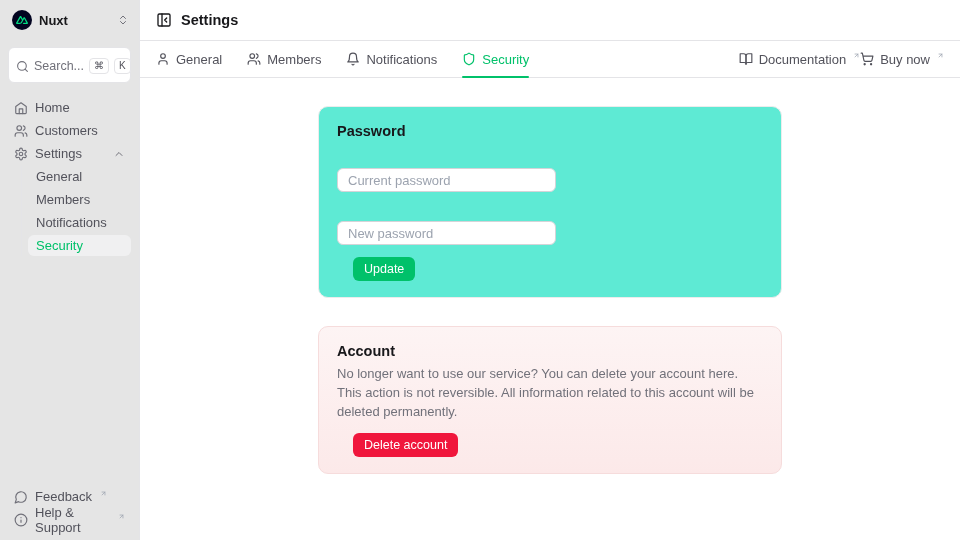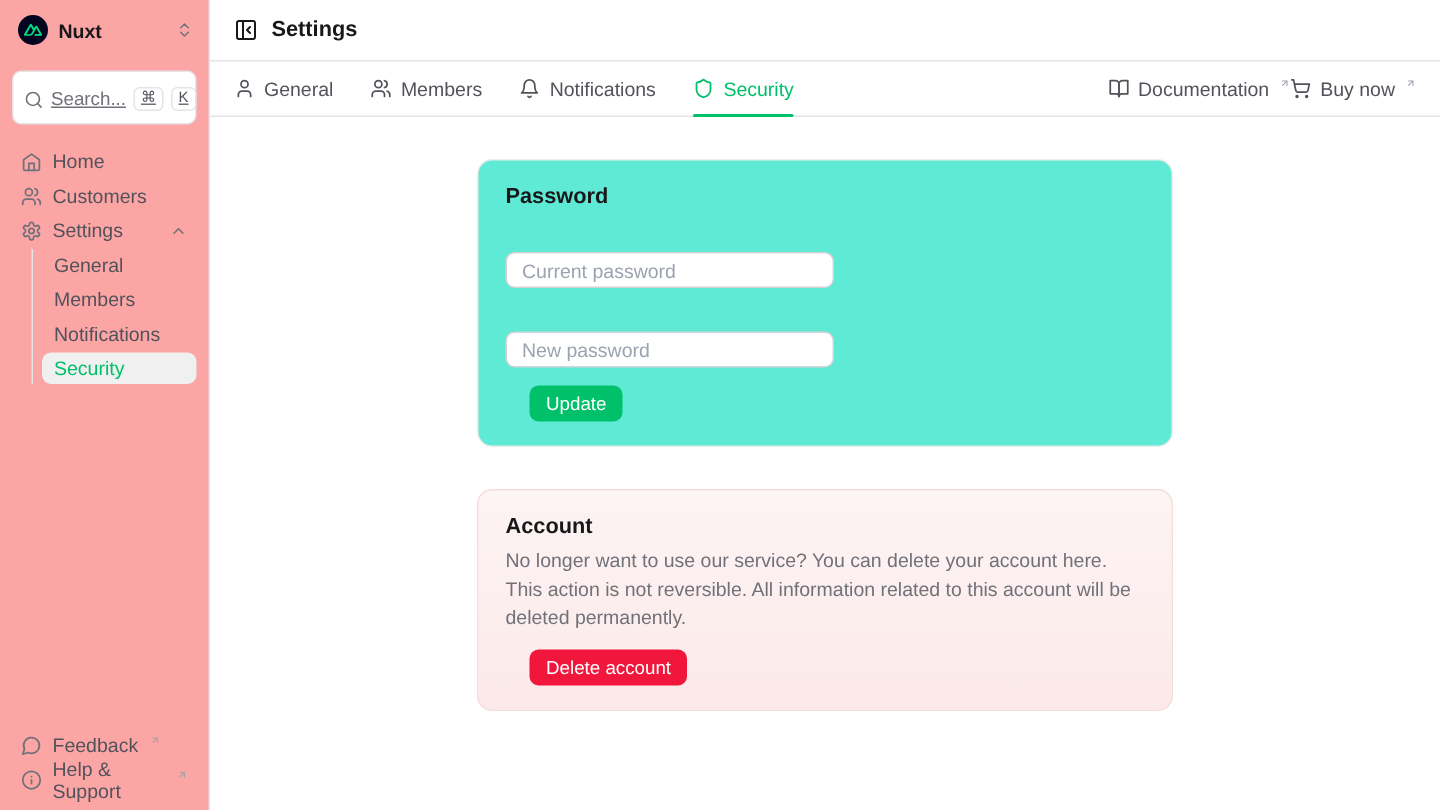--- a/index.html
+++ b/index.html
@@ -9,40 +9,40 @@
     font-size: 13px;
     color: #18181b;
     background: #fff;
     display: flex;
   }
   svg { display: block; flex-shrink: 0; }
 
   
   .sidebar {
     width: 140px; height: 540px; flex-shrink: 0;
-    background: #fca5a5;
+    background: #e5e5e5;
     border-right: 1px solid #e4e4e7;
     display: flex; flex-direction: column;
   }
   .logo-row {
     height: 40px; display: flex; align-items: center;
     padding: 0 10px 0 12px; gap: 7px; cursor: pointer;
   }
   .logo-circle {
     width: 20px; height: 20px; border-radius: 50%;
     background: #020420; display: flex; align-items: center; justify-content: center;
   }
   .logo-row .brand-name { font-weight: 700; font-size: 13px; }
   .spacer { flex: 1; }
   .muted-ic { color: #71717a; }
   .search-box {
     margin: 7px 8px 10px 8px; height: 36px;
     background: #fff; border: 1px solid #e4e4e7; border-radius: 6px;
     display: flex; align-items: center; padding: 2px 4px 0 7px; gap: 5px;
-    color: #71717a; cursor: text; text-decoration: underline;
+    color: #71717a; cursor: text;
   }
   .search-box .search-text { flex: 1; font-size: 12.5px; }
   .kbd {
     font-size: 10px; color: #52525b; background: #fff;
     border: 1px solid #e4e4e7; border-radius: 4px;
     padding: 1px 4px; line-height: 12px;
   }
   .nav { padding: 4px 8px 0 8px; }
   .nav-item {
     height: 21px; display: flex; align-items: center; gap: 7px;

